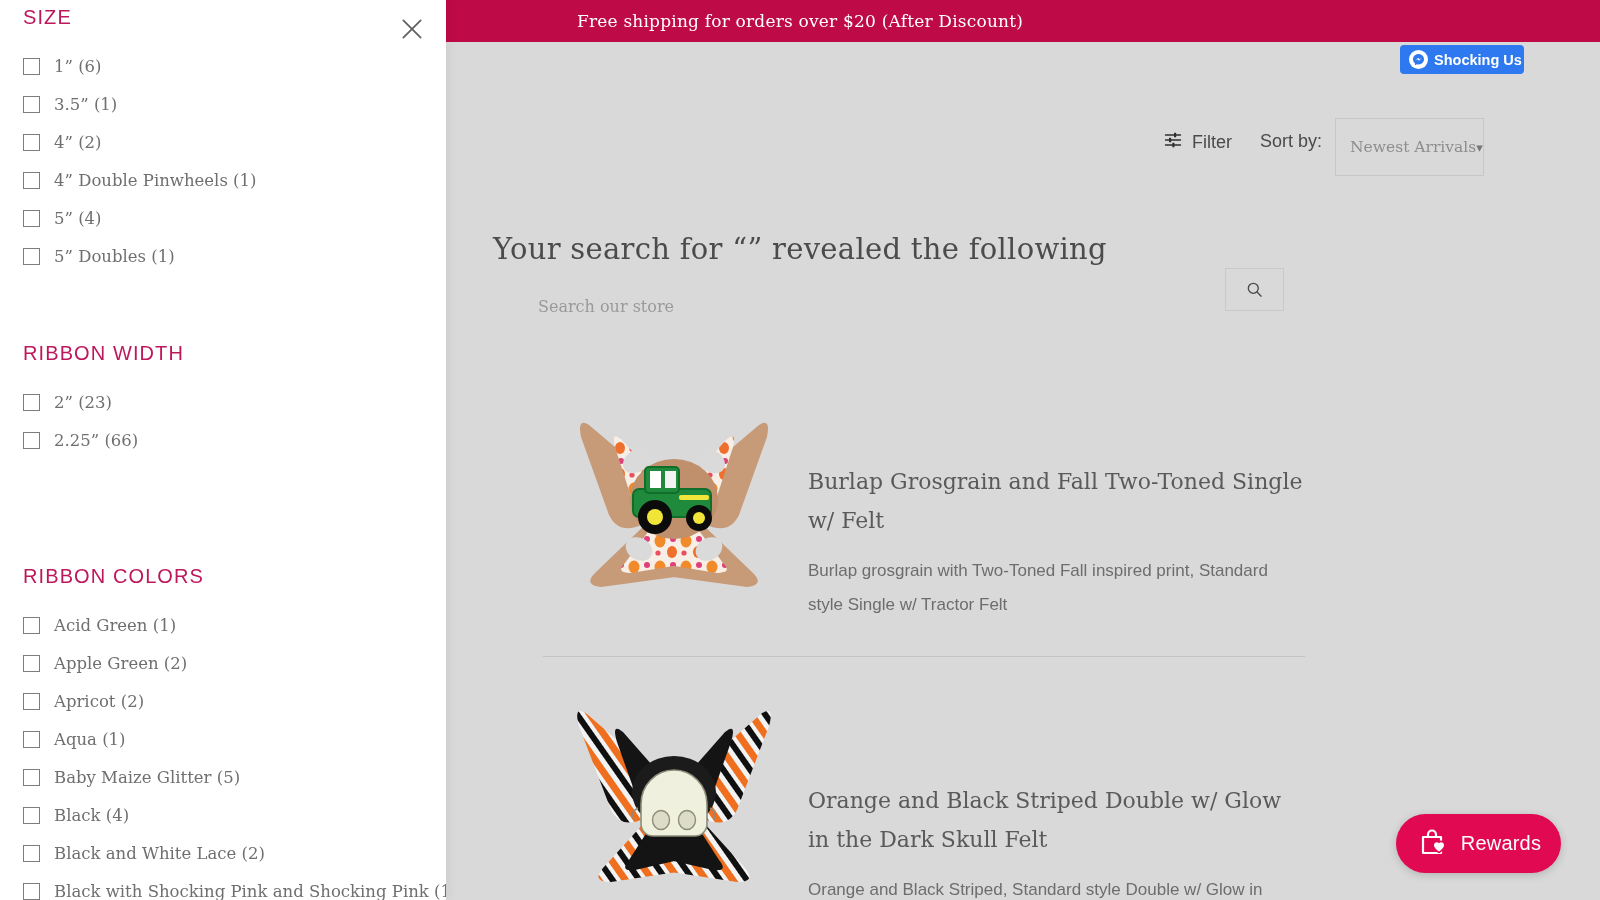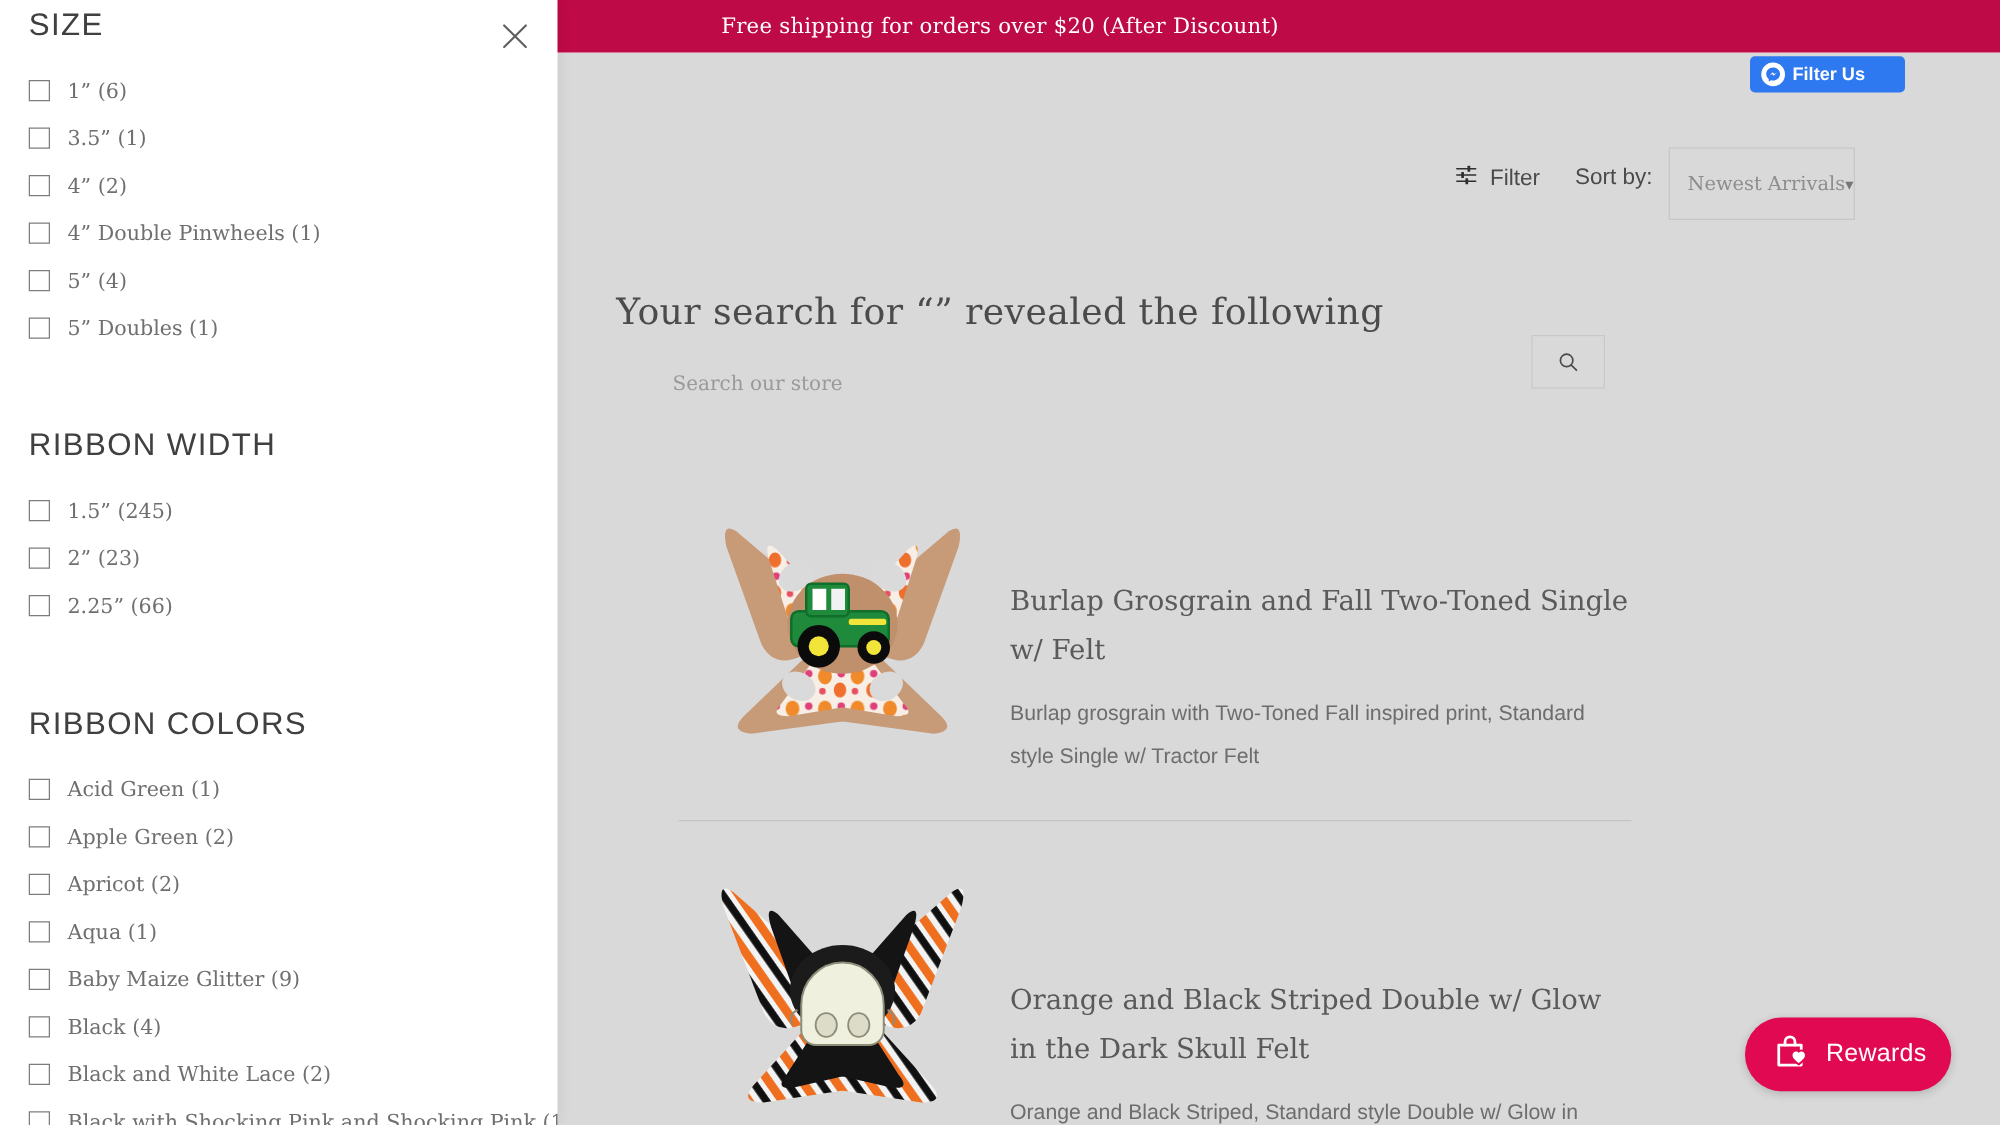--- a/index.html
+++ b/index.html
@@ -266,23 +266,23 @@
     height: 34px;
     display: flex;
     align-items: center;
     justify-content: center;
     cursor: pointer;
   }
   .group {
     padding: 0 0 0 23px;
   }
   .group-title {
-    font-size: 25px;
+    font-size: 20px;
     letter-spacing: 1.1px;
-    color: #404040;
+    color: #be185d;
     text-transform: uppercase;
     margin: 0;
     font-weight: 400;
   }
   #grp-size   { position: absolute; top: 6px;   left: 0; }
   #grp-width  { position: absolute; top: 342px; left: 0; }
   #grp-colors { position: absolute; top: 565px; left: 0; }
 
   .opt-list {
     list-style: none;
@@ -347,21 +347,21 @@
     <span class="ann-text">Free shipping for orders over $20 (After Discount)</span>
   </div>
 
   <div id="messenger">
     <span class="msg-dot">
       <svg width="13" height="13" viewBox="0 0 24 24" aria-hidden="true">
         <path d="M12 2C6.2 2 1.8 6.3 1.8 11.6c0 3 1.4 5.7 3.7 7.4v3.6l3.4-1.9c.9.3 1.9.4 3.1.4 5.8 0 10.2-4.3 10.2-9.5S17.8 2 12 2z" fill="#2e78f0"></path>
         <path d="M6.3 14.2l5-5.3 2.5 2.6 4.1-2.6-5 5.3-2.5-2.6z" fill="#ffffff"></path>
       </svg>
     </span>
-    <span class="msg-label">Filter Us</span>
+    <span class="msg-label">Shocking Us</span>
   </div>
 
   <div id="toolbar">
     <div id="results-count">8 results</div>
 
     <div id="filter-btn">
       <span>
         <svg width="20" height="20" viewBox="0 0 24 24" aria-hidden="true">
           <g stroke="#2f2f2f" stroke-width="1.6" stroke-linecap="round">
             <line x1="3" y1="6" x2="21" y2="6"></line>
@@ -526,24 +526,20 @@
       </li>
     </ul>
   </div>
 
   <div class="group" id="grp-width">
     <h4 class="group-title">RIBBON WIDTH</h4>
     <div class="grp-gap"></div>
     <ul class="opt-list">
       <li class="opt">
         <span class="box"></span>
-        <span class="opt-label">1.5” (245)</span>
-      </li>
-      <li class="opt">
-        <span class="box"></span>
         <span class="opt-label">2” (23)</span>
       </li>
       <li class="opt">
         <span class="box"></span>
         <span class="opt-label">2.25” (66)</span>
       </li>
     </ul>
   </div>
 
   <div class="group" id="grp-colors">
@@ -561,21 +557,21 @@
       <li class="opt">
         <span class="box"></span>
         <span class="opt-label">Apricot (2)</span>
       </li>
       <li class="opt">
         <span class="box"></span>
         <span class="opt-label">Aqua (1)</span>
       </li>
       <li class="opt">
         <span class="box"></span>
-        <span class="opt-label">Baby Maize Glitter (9)</span>
+        <span class="opt-label">Baby Maize Glitter (5)</span>
       </li>
       <li class="opt">
         <span class="box"></span>
         <span class="opt-label">Black (4)</span>
       </li>
       <li class="opt">
         <span class="box"></span>
         <span class="opt-label">Black and White Lace (2)</span>
       </li>
       <li class="opt">

